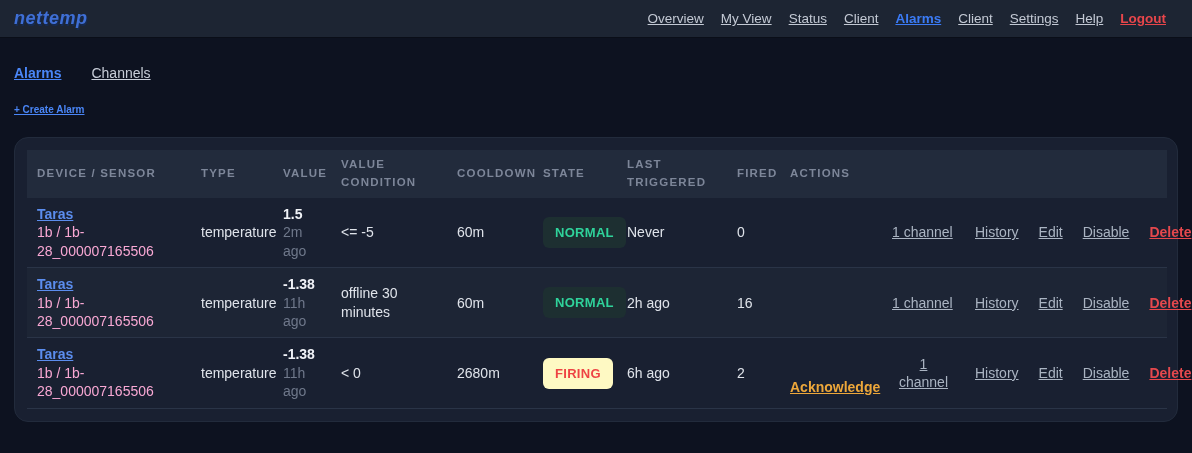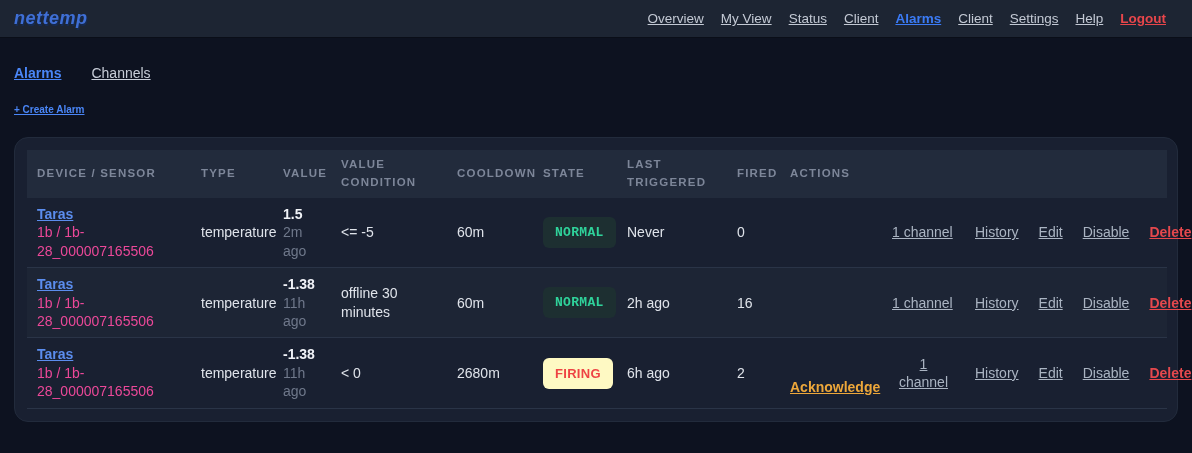--- a/index.html
+++ b/index.html
@@ -64,29 +64,29 @@
     padding:7px 10px;
     border-bottom:1px solid #2a3447;
     vertical-align:middle;
     line-height:1.32;
     height:69px;
     color:#dfe3ea;
   }
   tbody tr:nth-child(even) { background:#1d2535; }
 
   .device-link { color:#5b8dee; font-weight:bold; text-decoration:underline; }
-  .sensor-id { color:#ec4899; overflow-wrap:anywhere; }
+  .sensor-id { color:#f9a8d4; overflow-wrap:anywhere; }
   .value-num { color:#f0f2f7; font-weight:bold; }
   .value-age { color:#6f788b; }
 
   .badge {
     display:inline-block; padding:7px 12px; border-radius:6px;
     font-weight:bold; font-size:13px; letter-spacing:.3px;
   }
-  .badge.normal { color:#2fd39b; background:#1d2f31;font-family:Liberation Mono, monospace; }
+  .badge.normal { color:#2fd39b; background:#1d2f31; }
   .badge.firing { color:#ee4444; background:#fef9c3; }
 
   .actions { display:flex; align-items:center; gap:20px; }
   .actions a { color:#aab4c2; text-decoration:underline; }
   .slot { flex:none; }
   .slot-ack { width:82px;margin-top:28px; }
   .slot-channel { width:63px; }
   .ack-link { color:#eda73a !important; font-weight:bold; }
   .delete-link { color:#e5484d !important; font-weight:bold; }
   .row-firing .slot-channel { text-align:center; }

